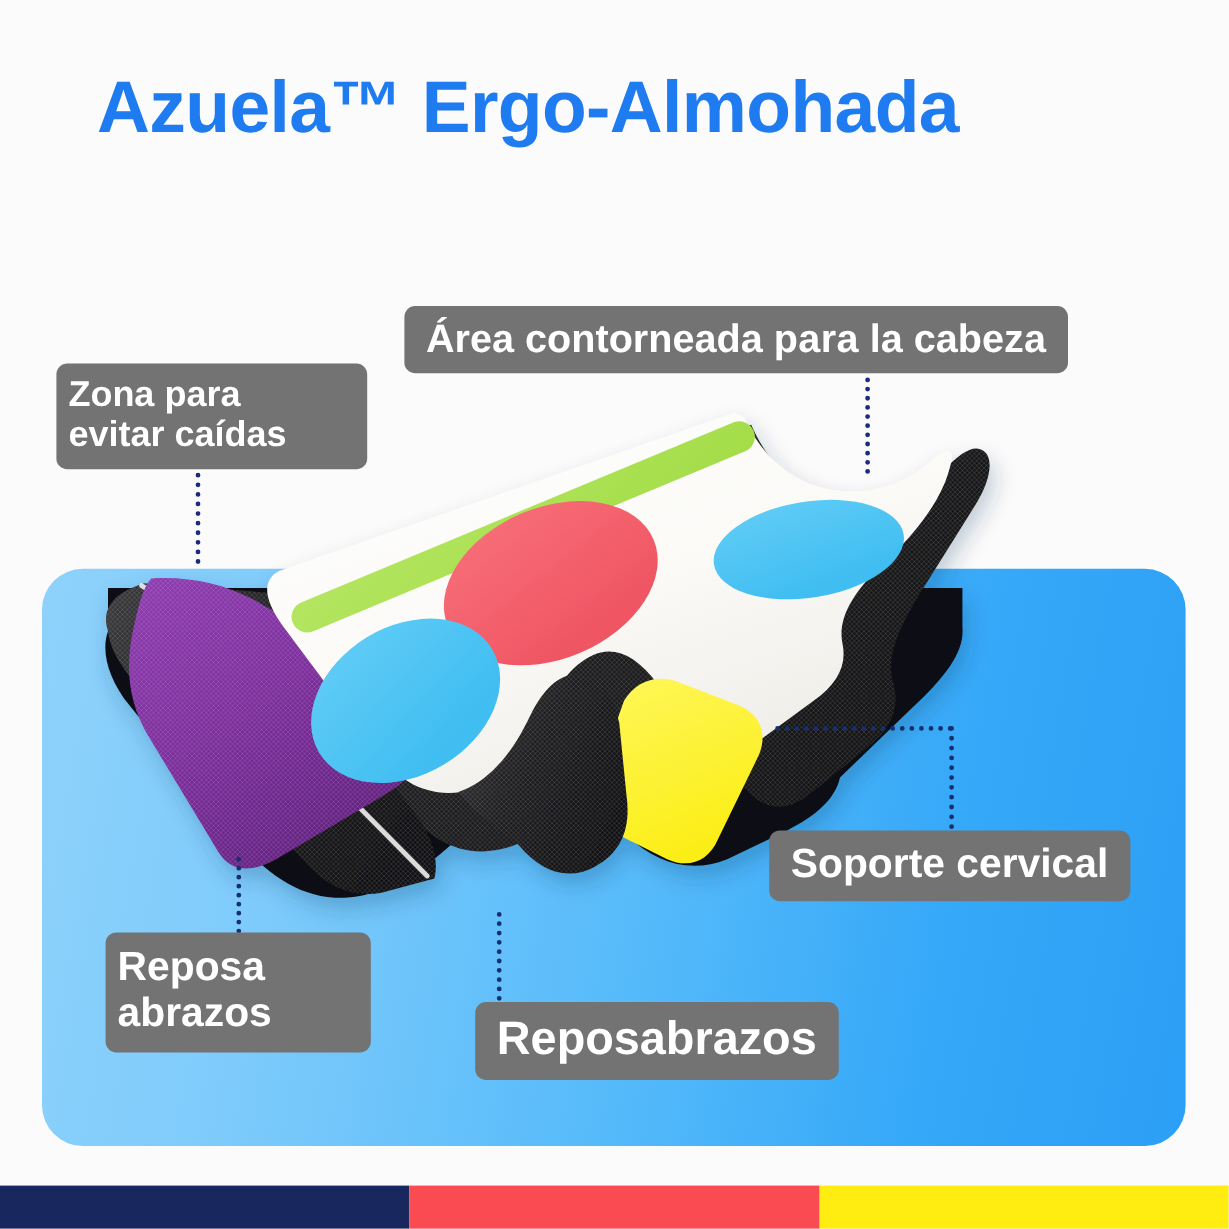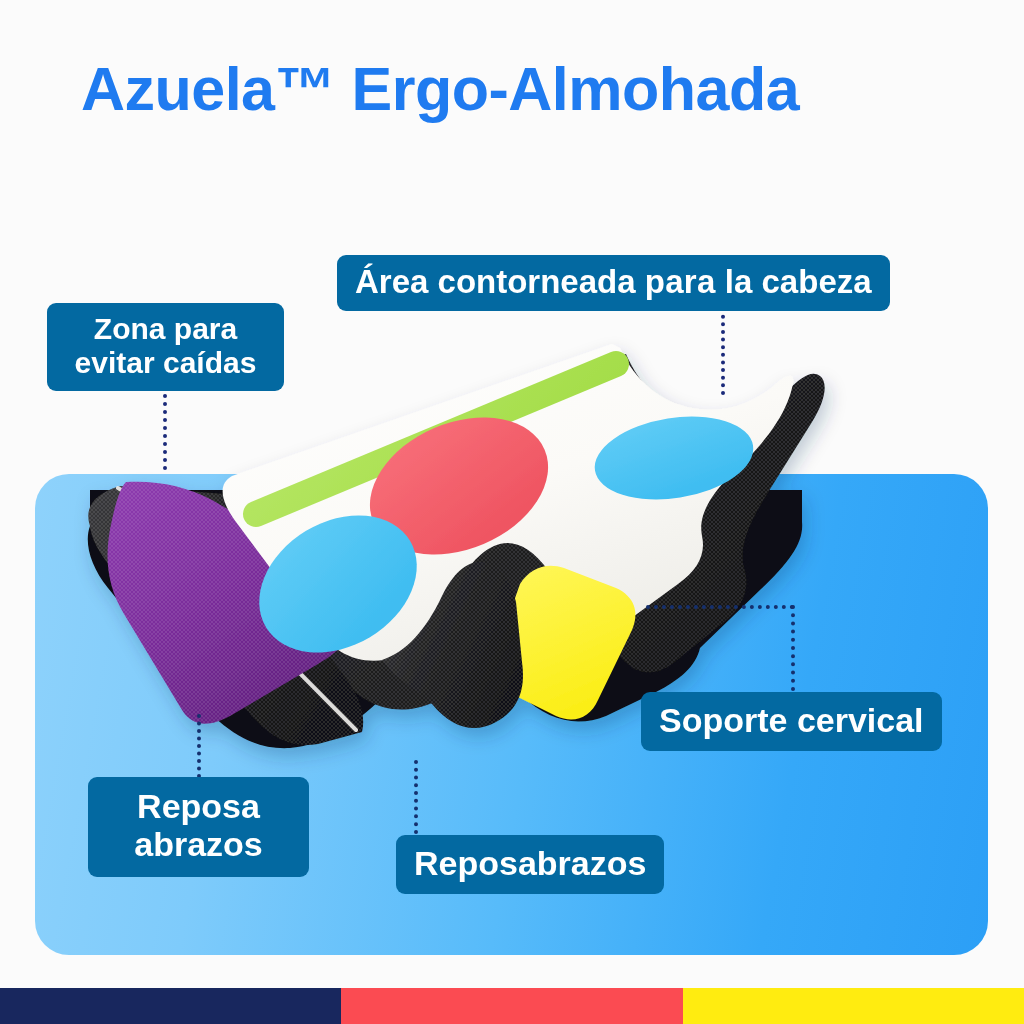--- a/index.html
+++ b/index.html
@@ -42,32 +42,32 @@
   .pillow svg{display:block;width:100%;height:100%;overflow:visible;}
 
   
   .conn{position:absolute;}
   .conn.v{width:0;border-left:4px dotted #1b2a7a;}
   .conn.vl{width:0;border-left:4px dotted #15306e;}
   .conn.hl{height:0;border-top:4px dotted #15306e;}
 
   
   .label{
-    position:absolute;background:#0369a1;color:#ffffff;
+    position:absolute;background:#737373;color:#ffffff;
     border-radius:9px;
-    font-weight:700;line-height:1.13;text-align:center;
+    font-weight:700;line-height:1.13;
     padding:7px 16px 9px 16px;
     box-sizing:border-box;white-space:pre-line;
   }
   .lbl-head{left:337px;top:255px;font-size:33px;padding:8px 18px 11px 18px;}
   .lbl-head .alt{font-weight:800;letter-spacing:0.3px;}
-  .lbl-fall{left:47px;top:303px;font-size:30px;width:237px;padding:9px 10px 11px 10px;}
+  .lbl-fall{left:47px;top:303px;font-size:30px;width:259px;padding:9px 10px 11px 10px;}
   .lbl-cerv{left:641px;top:692px;font-size:34px;padding:9px 18px 12px 18px;}
   .lbl-arm1{left:88px;top:777px;font-size:34px;width:221px;padding:10px 10px 13px 10px;}
-  .lbl-arm2{left:396px;top:835px;font-size:34px;padding:9px 18px 12px 18px;}
+  .lbl-arm2{left:396px;top:835px;font-size:39px;padding:9px 18px 12px 18px;}
 </style>
 </head>
 <body>
 
 <div class="stage">
 
   <div class="title">Azuela™ Ergo-Almohada</div>
 
   <div class="panel"></div>
 

